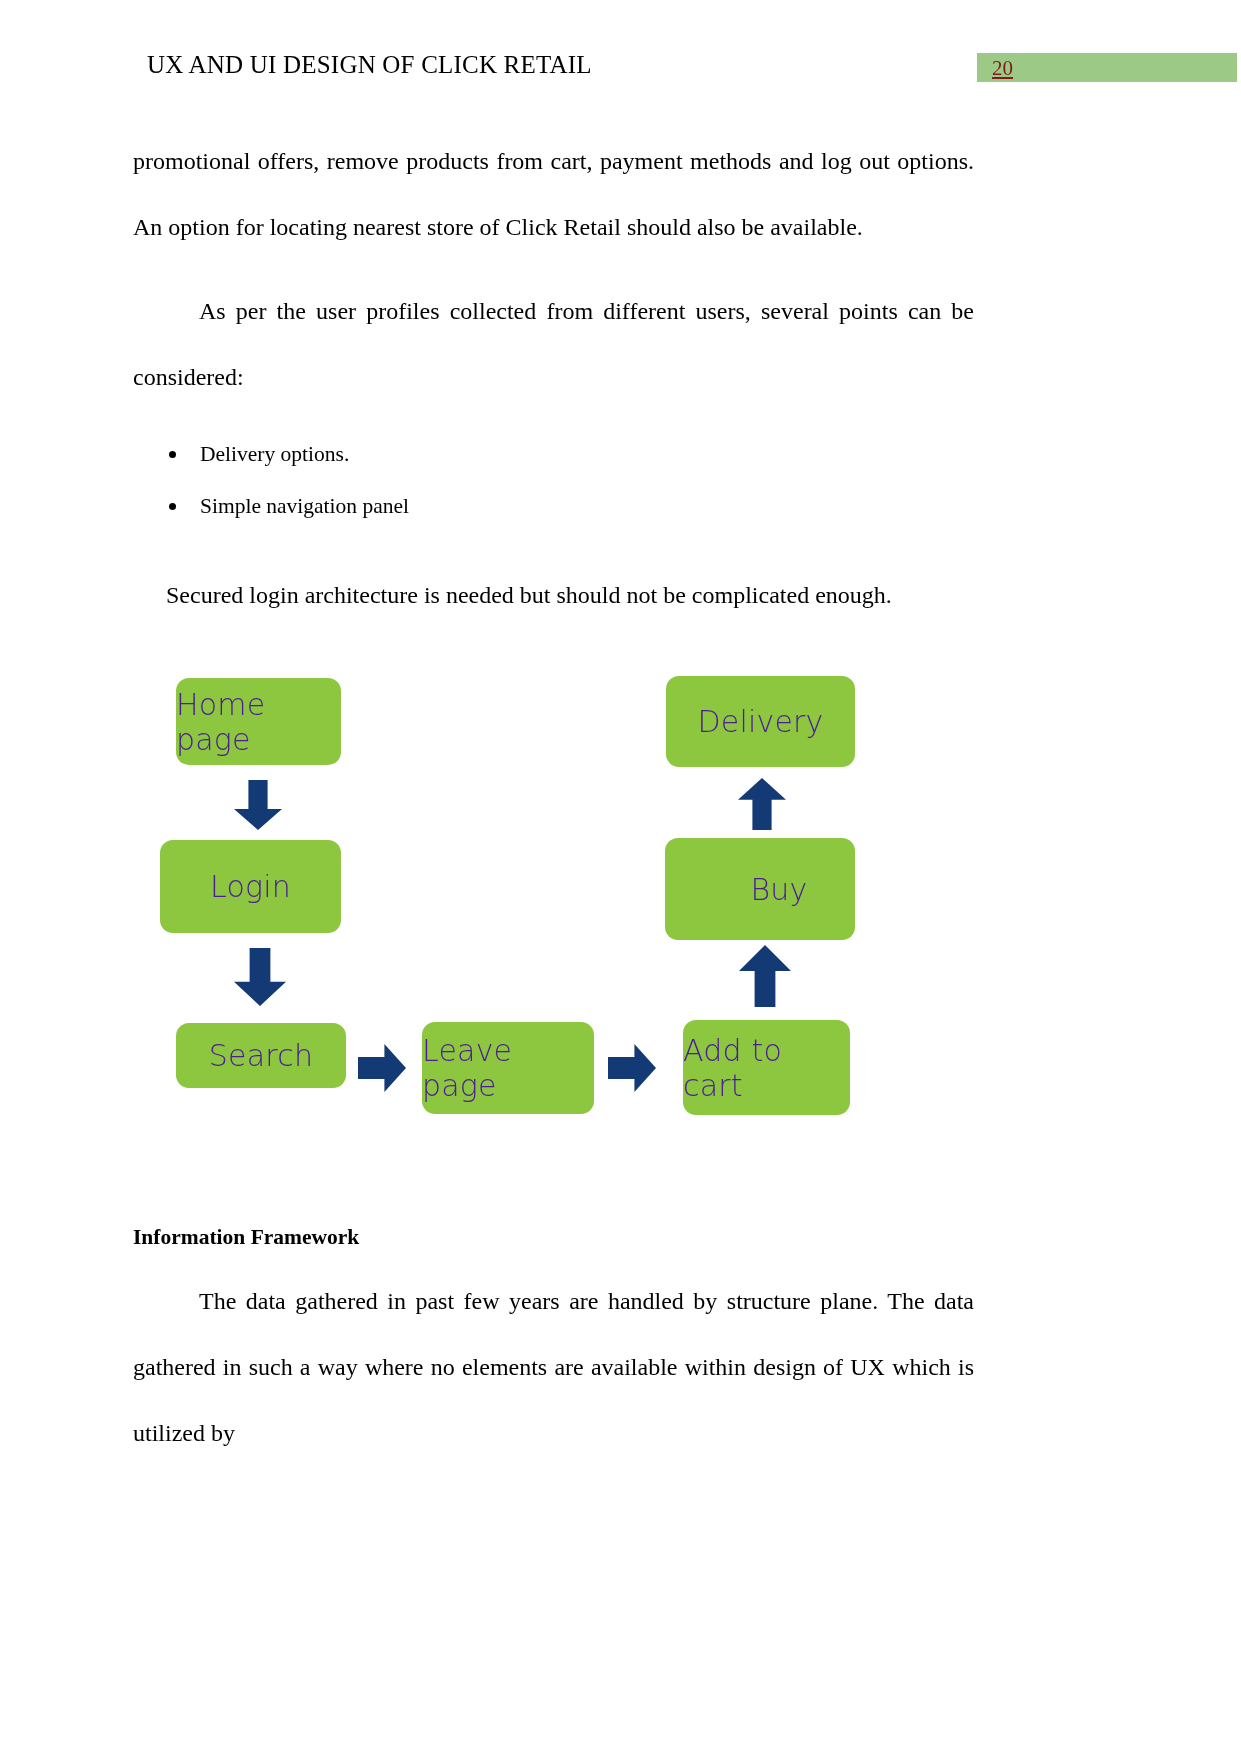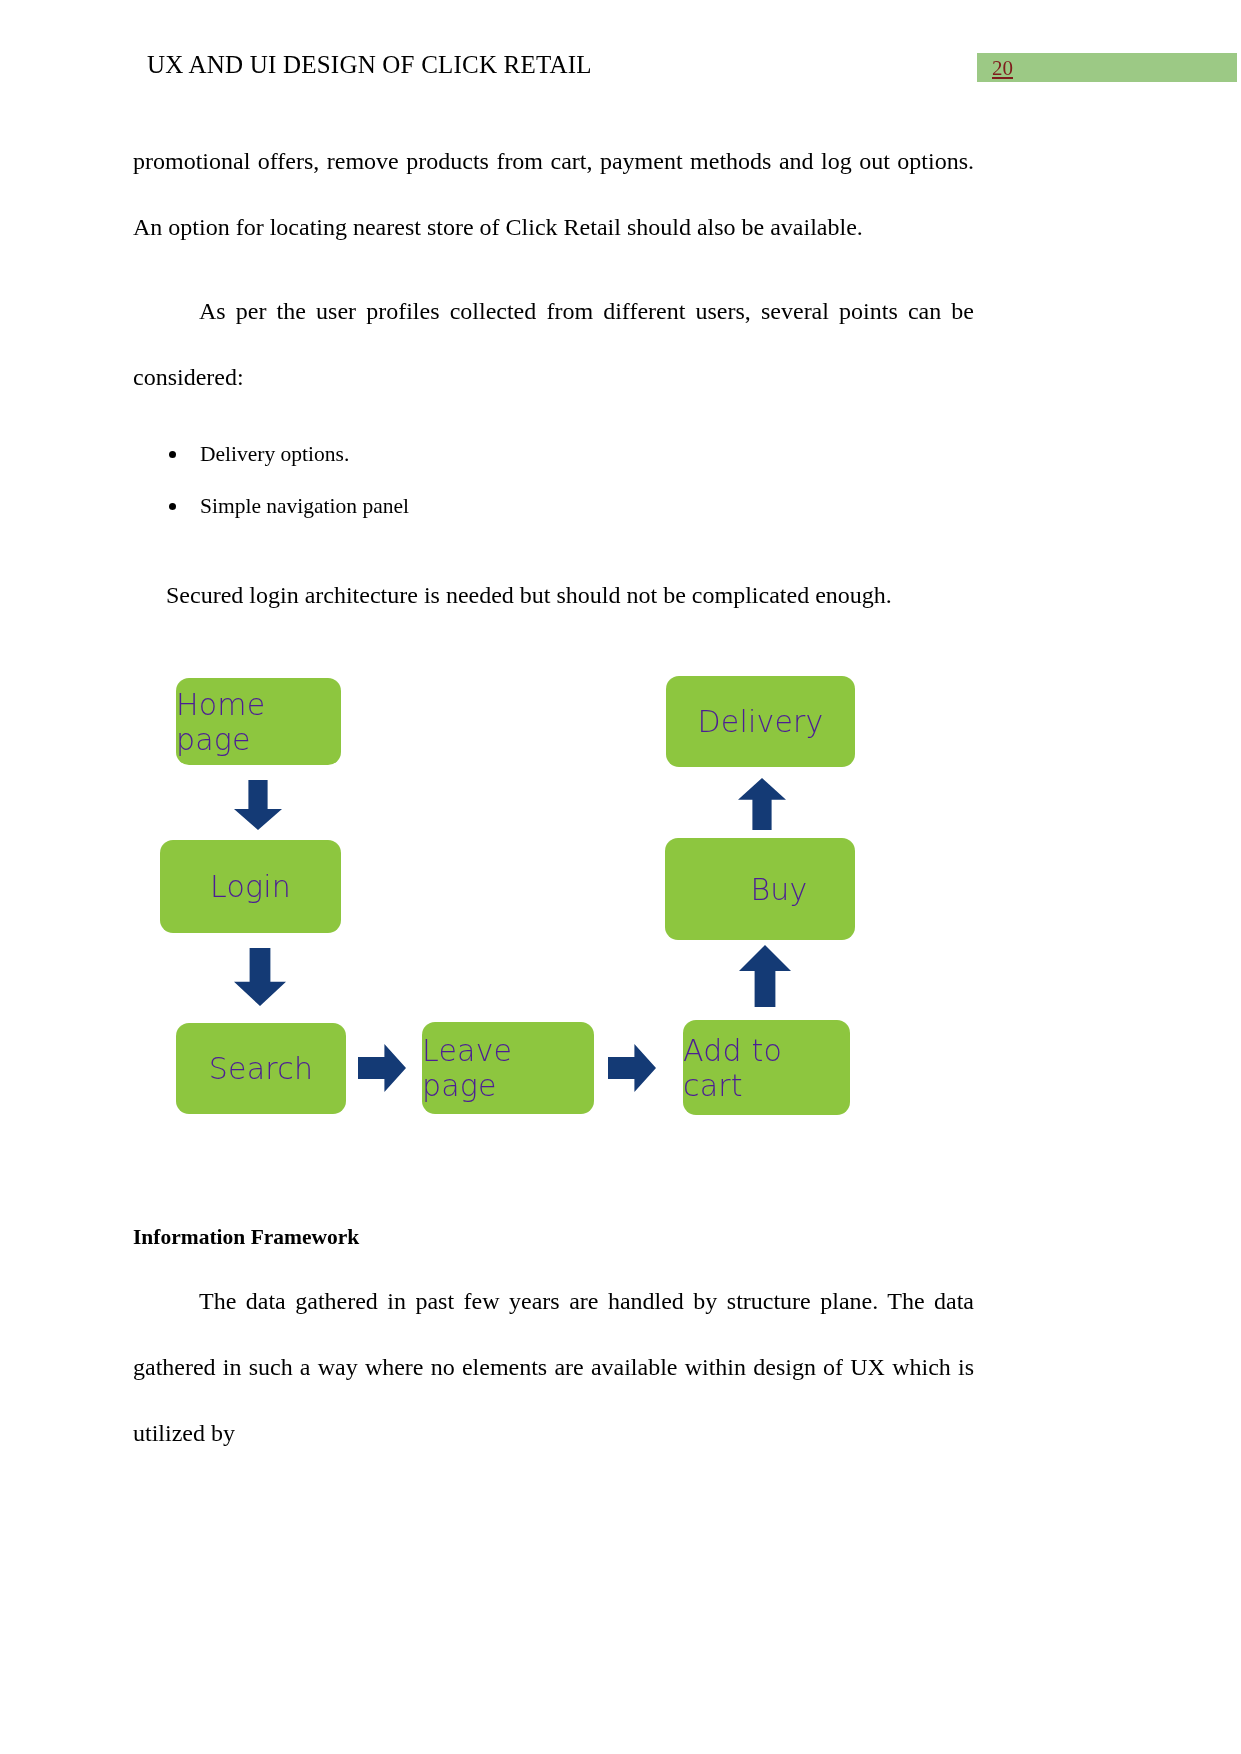--- a/index.html
+++ b/index.html
@@ -210,21 +210,21 @@
     </div>
 
     <div class="arrow down" style="left:234px; top:120px; width:48px; height:50px;"></div>
 
     <div class="node" style="left:160px; top:180px; width:181px; height:93px;">
       <span>Login</span>
     </div>
 
     <div class="arrow down" style="left:234px; top:288px; width:52px; height:58px;"></div>
 
-    <div class="node" style="left:176px; top:363px; width:170px; height:91px;">
+    <div class="node" style="left:176px; top:363px; width:170px; height:65px;">
       <span>Search</span>
     </div>
 
     <div class="arrow right" style="left:358px; top:384px; width:48px; height:48px;"></div>
 
     <div class="node" style="left:422px; top:362px; width:172px; height:92px;">
       <span>Leave page</span>
     </div>
 
     <div class="arrow right" style="left:608px; top:384px; width:48px; height:48px;"></div>

